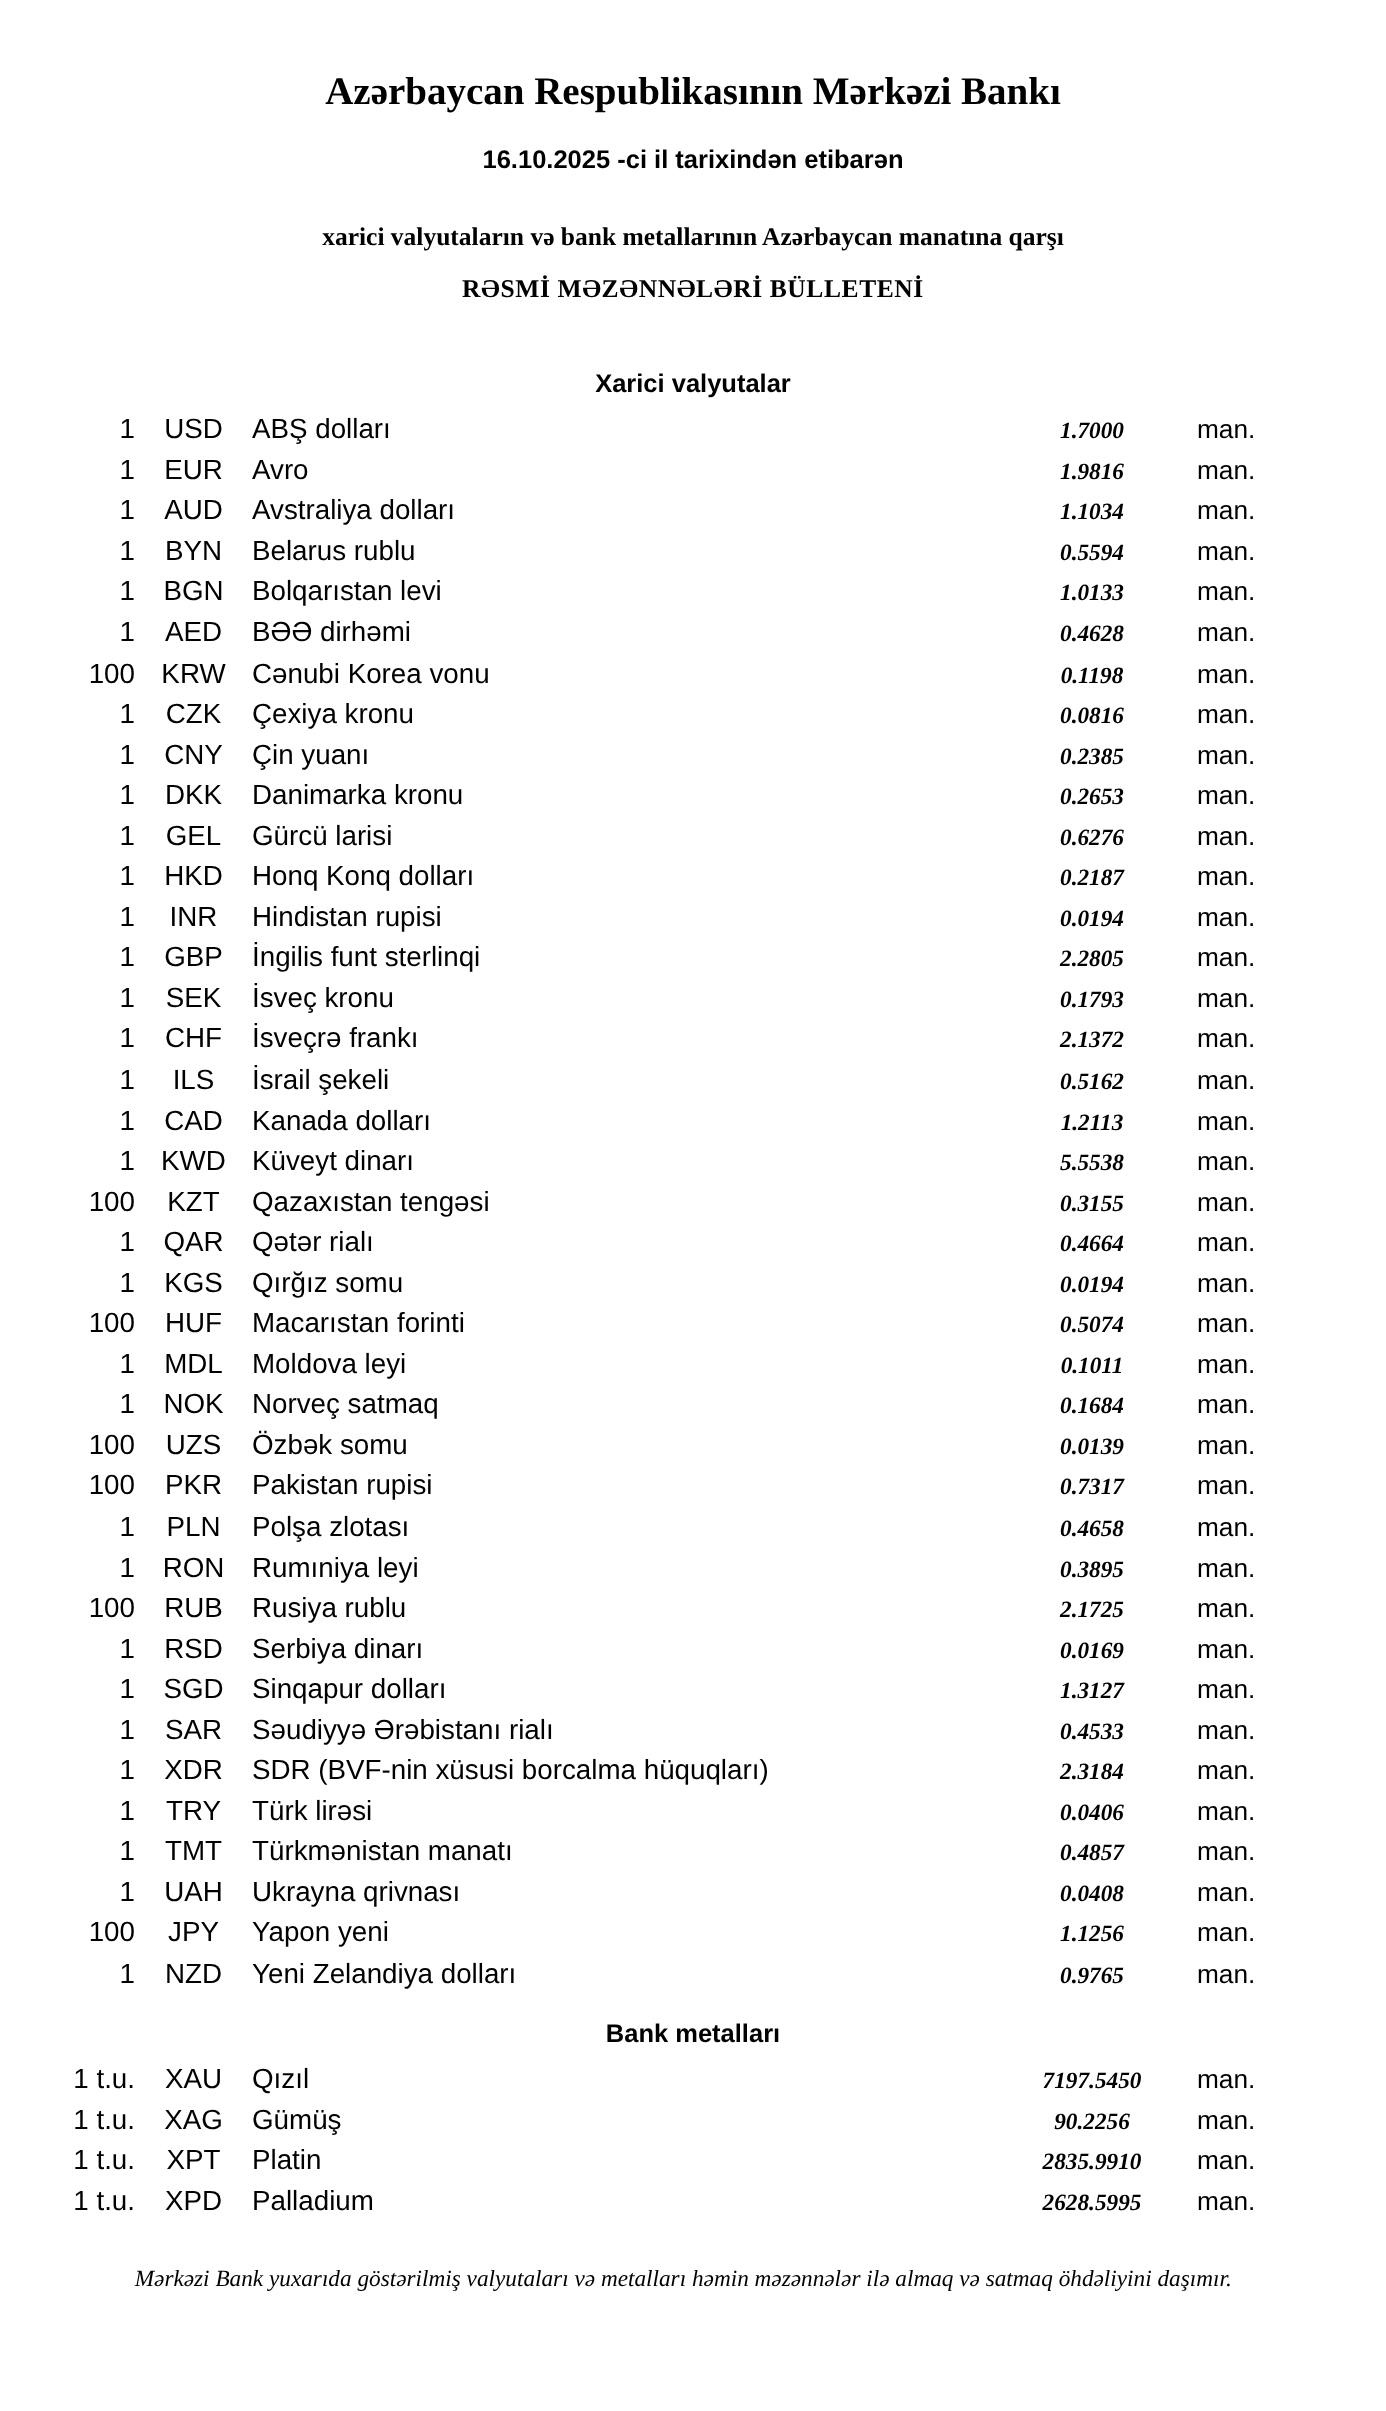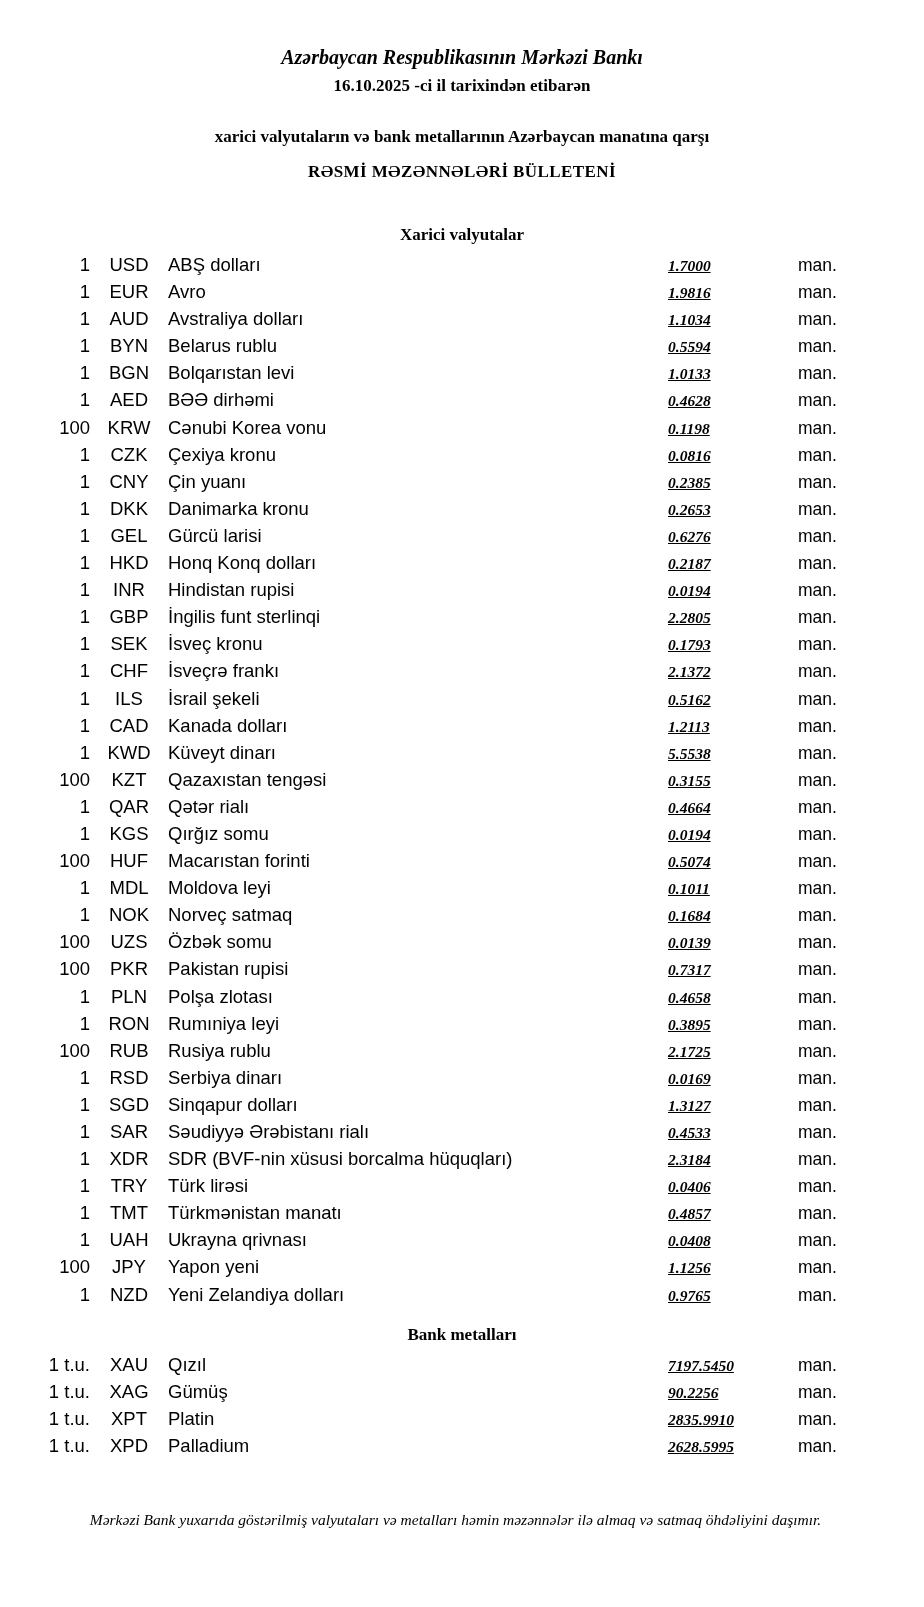--- a/index.html
+++ b/index.html
@@ -15,73 +15,71 @@
     box-sizing: border-box;
     background: #ffffff;
     overflow: hidden;
     font-family: "Liberation Sans", "DejaVu Sans", sans-serif;
     padding: 46px 0 0 0;
   }
   .header { text-align: center; }
   .bank-title {
     font-family: "Liberation Serif", "DejaVu Serif", serif;
     font-weight: bold;
-    font-size: 20px;
+    font-size: 26px;
     margin: 0 0 0 0;
-    font-style: italic;
   }
   .date-line {
-    font-family: Liberation Serif, serif;
+    font-family: Liberation Sans, sans-serif;
     font-weight: bold;
     font-size: 17px;
-    margin-top: 7px;
+    margin-top: 21px;
   }
   .subject-line {
     font-family: "Liberation Serif", "DejaVu Serif", serif;
     font-weight: bold;
     font-size: 17px;
     margin-top: 31px;
   }
   .bulletin-title {
     font-family: "Liberation Serif", "DejaVu Serif", serif;
     font-weight: bold;
     font-size: 17px;
     letter-spacing: 0.4px;
     margin-top: 15px;
   }
   .section-title {
     text-align: center;
-    font-family: Liberation Serif, serif;
+    font-family: Liberation Sans, sans-serif;
     font-weight: bold;
     font-size: 17px;
   }
   .section-title.currencies { margin-top: 43px; }
   .section-title.metals { margin-top: 14px; }
   .rows { margin-top: 9px; }
   .rate-row {
     display: grid;
     grid-template-columns: 62px 58px 1fr 120px 48px;
     column-gap: 10px;
     align-items: baseline;
     height: 27.1px;
     padding-left: 28px;
     padding-right: 78px;
     font-size: 18.5px;
   }
   .cell-qty   { text-align: right; white-space: nowrap; }
   .cell-code  { text-align: center; white-space: nowrap; }
   .cell-name  { text-align: left; white-space: nowrap; overflow: hidden; }
   .cell-rate  {
-    text-align: left;
+    text-align: center;
     font-family: "Liberation Serif", "DejaVu Serif", serif;
     font-weight: bold;
     font-style: italic;
     font-size: 15.5px;
     white-space: nowrap;
-    text-decoration: underline;
   }
   .cell-unit  { text-align: left; font-size: 17.5px; white-space: nowrap; }
   .footer {
     position: absolute;
     left: 0;
     right: 13px;
     bottom: 78px;
     text-align: center;
     font-family: "Liberation Serif", "DejaVu Serif", serif;
     font-style: italic;

